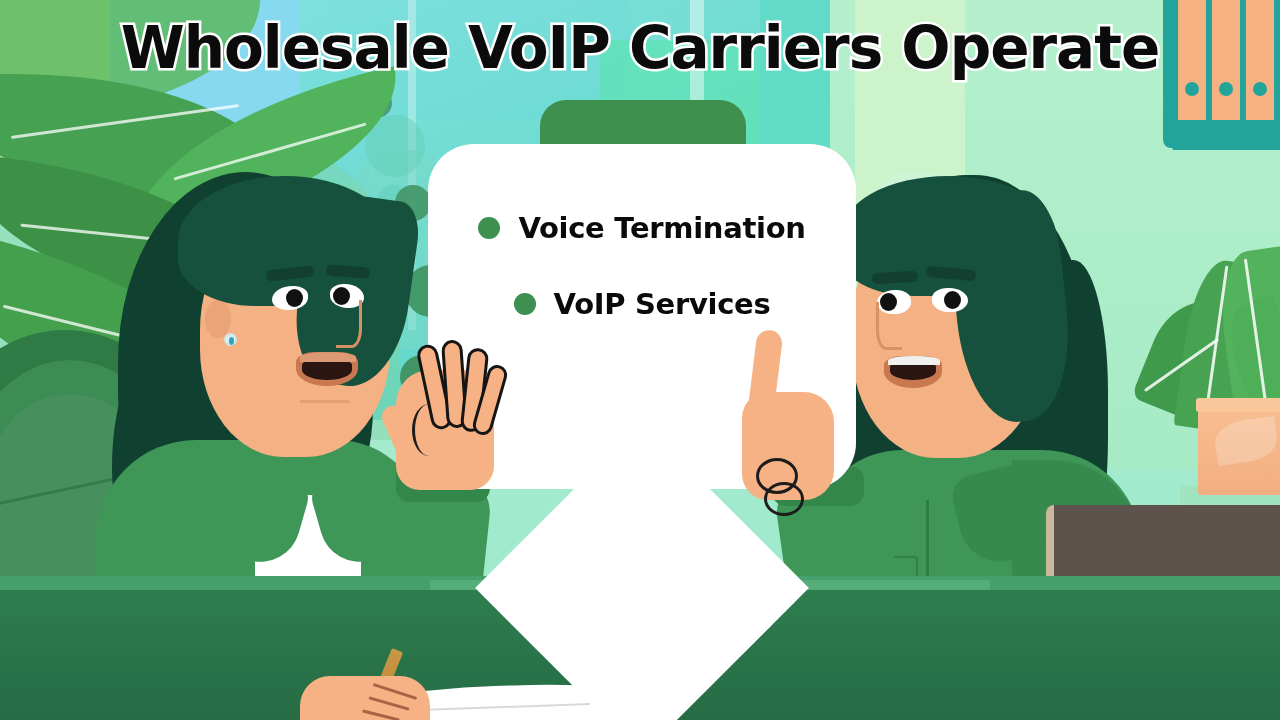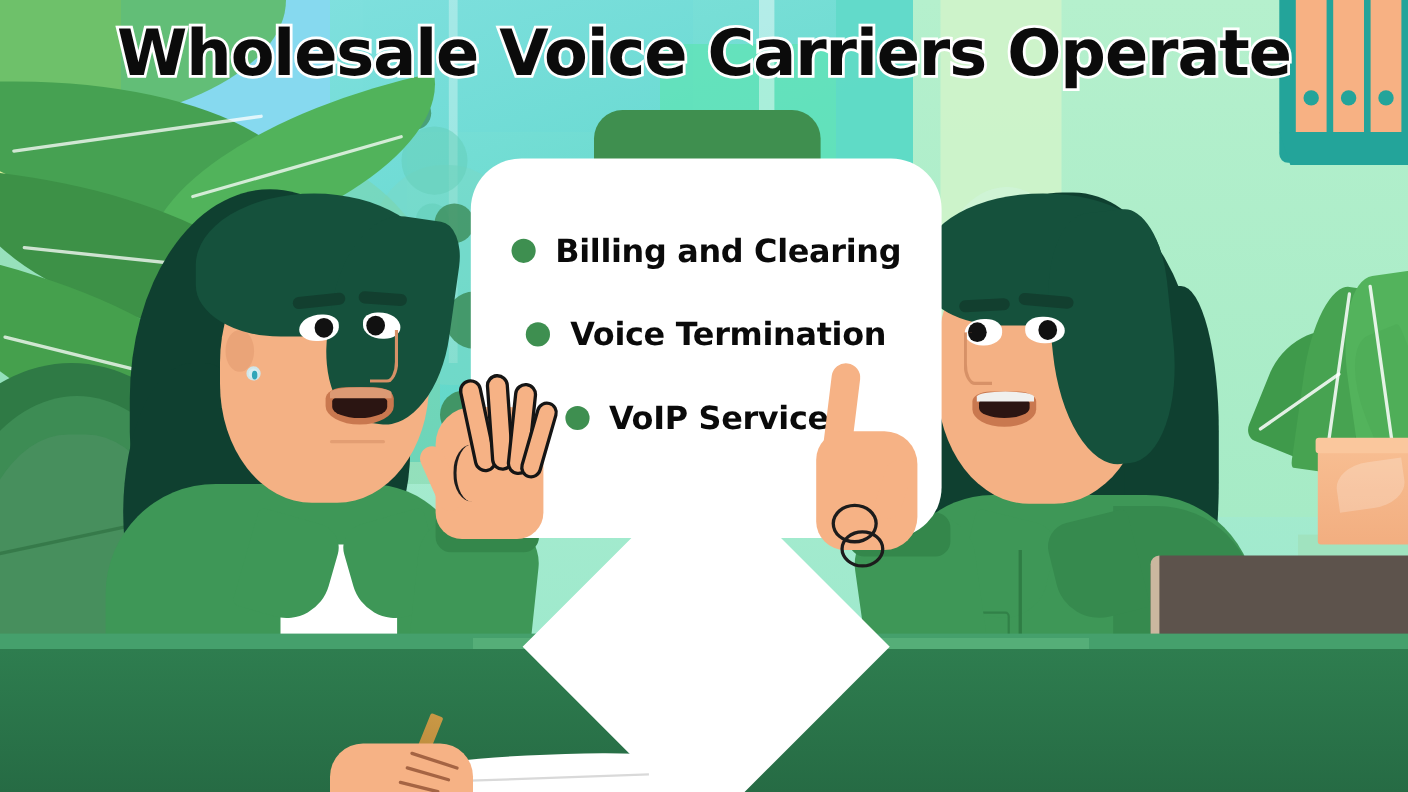--- a/index.html
+++ b/index.html
@@ -649,36 +649,32 @@
     <div class="rw-index"></div>
     <div class="rw-hand"></div>
     <div class="rw-thumb"></div>
     <div class="rw-knuckle rwk-1"></div>
     <div class="rw-knuckle rwk-2"></div>
   </div>
 
   <div class="list">
     <div class="list-item">
       <span class="bullet"></span>
-      <span class="li-text">Billing and Clearing</span>
-    </div>
-    <div class="list-item">
-      <span class="bullet"></span>
       <span class="li-text">Voice Termination</span>
     </div>
     <div class="list-item">
       <span class="bullet"></span>
       <span class="li-text">VoIP Services</span>
     </div>
   </div>
 
   <div class="paper"></div>
   <div class="paper-line"></div>
   <div class="pencil"></div>
   <div class="pencil-tip"></div>
   <div class="writing-hand"></div>
   <div class="wh-line whl-1"></div>
   <div class="wh-line whl-2"></div>
   <div class="wh-line whl-3"></div>
 
-  <div class="title">Wholesale Voice Carriers Operate</div>
+  <div class="title">Wholesale VoIP Carriers Operate</div>
 
 </div>
 
 </body></html>

